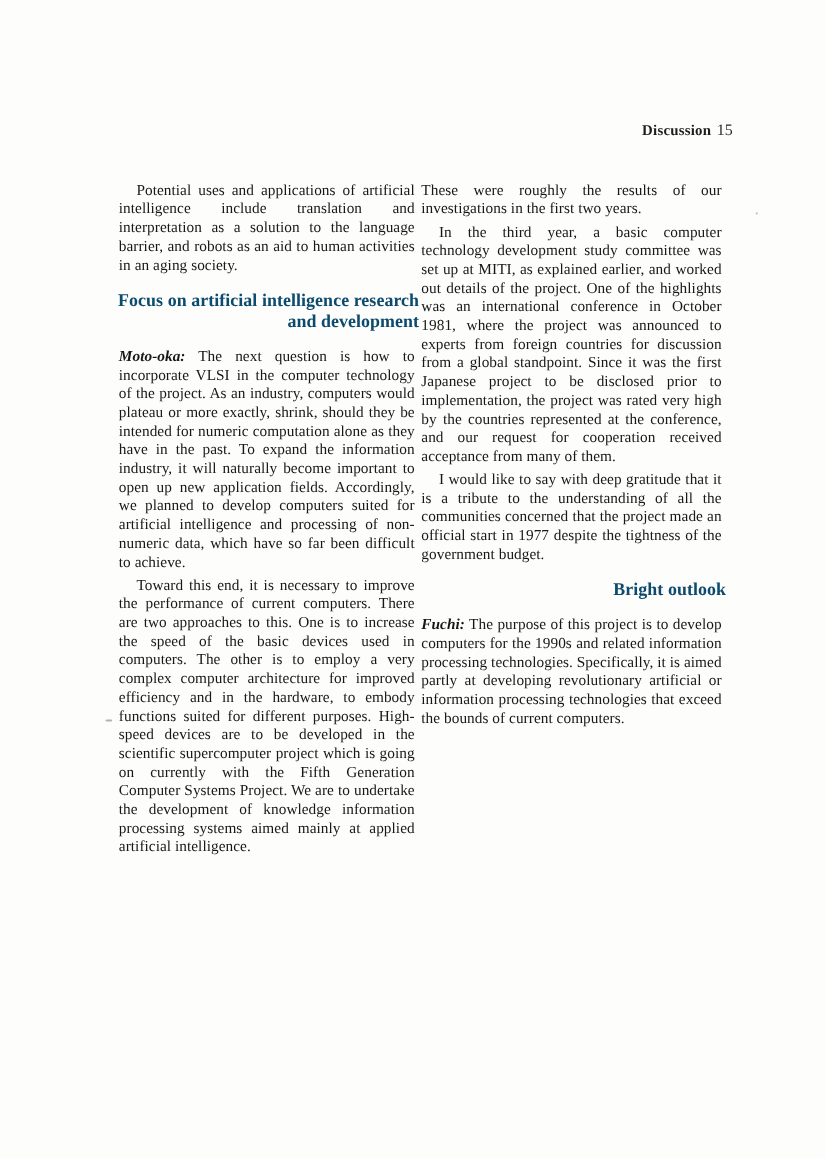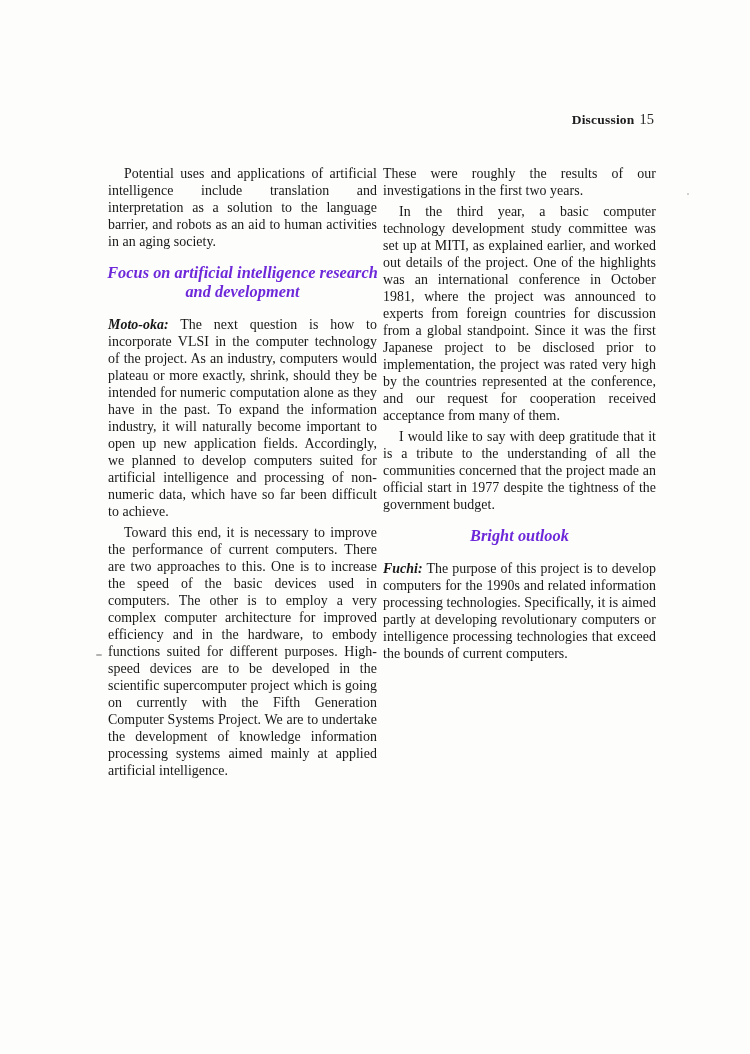--- a/index.html
+++ b/index.html
@@ -16,21 +16,21 @@
   }
   .page {
     position: absolute;
     inset: 0;
     background: #fdfdfc;
     color: #171717;
   }
   .running-header {
     position: absolute;
     top: 111px;
-    right: 96px;
+    right: 84px;
     font-size: 13.5px;
     color: #1d1d1d;
     white-space: nowrap;
   }
   .rh-title {
     font-weight: bold;
     letter-spacing: 0.2px;
     margin-right: 5px;
   }
   .rh-page {
@@ -50,23 +50,22 @@
   .col-left  { left: 104px; width: 277px; }
   .col-right { left: 379px; width: 281px; }
   .para { margin: 4px; }
   .indent { text-indent: 16px; }
   .gap-above { margin-top: 13px; }
   .section-heading {
     font-size: 16.3px;
     line-height: 19px;
     font-weight: bold;
     margin: 13px 0 15px 0;
-    text-align: center;
-    color: #6d28d9;
-    font-style: italic;
+    text-align: right;
+    color: #0c4a6e;
   }
   .speaker {
     font-weight: bold;
     font-style: italic;
   }
   .justify-last { text-align-last: justify; }
   .speck {
     position: absolute;
     background: #8a8a8a;
   }
@@ -101,19 +100,19 @@
     <h2 class="section-heading">Focus on artificial intelligence research and development</h2>
     <p class="para"><span class="speaker">Moto-oka:</span><span> The next question is how to incorporate VLSI in the computer technology of the project. As an industry, computers would plateau or more exactly, shrink, should they be intended for numeric computation alone as they have in the past. To expand the information industry, it will naturally become important to open up new application fields. Accordingly, we planned to develop computers suited for artificial intelligence and processing of non-numeric data, which have so far been difficult to achieve.</span></p>
     <p class="para indent">Toward this end, it is necessary to improve the performance of current computers. There are two approaches to this. One is to increase the speed of the basic devices used in computers. The other is to employ a very complex computer architecture for improved efficiency and in the hardware, to embody functions suited for different purposes. High-speed devices are to be developed in the scientific supercomputer project which is going on currently with the Fifth Generation Computer Systems Project. We are to undertake the development of knowledge information processing systems aimed mainly at applied artificial intelligence.</p>
   </div>
 
   <div class="col col-right">
     <p class="para">These were roughly the results of our investigations in the first two years.</p>
     <p class="para indent">In the third year, a basic computer technology development study committee was set up at MITI, as explained earlier, and worked out details of the project. One of the highlights was an international conference in October 1981, where the project was announced to experts from foreign countries for discussion from a global standpoint. Since it was the first Japanese project to be disclosed prior to implementation, the project was rated very high by the countries represented at the conference, and our request for cooperation received acceptance from many of them.</p>
     <p class="para indent">I would like to say with deep gratitude that it is a tribute to the understanding of all the communities concerned that the project made an official start in 1977 despite the tightness of the government budget.</p>
     <h2 class="section-heading">Bright outlook</h2>
-    <p class="para gap-above"><span class="speaker">Fuchi:</span><span> The purpose of this project is to develop computers for the 1990s and related information processing technologies. Specifically, it is aimed partly at developing revolutionary computers or intelligence processing technologies that exceed the bounds of current computers.</span></p>
+    <p class="para gap-above"><span class="speaker">Fuchi:</span><span> The purpose of this project is to develop computers for the 1990s and related information processing technologies. Specifically, it is aimed partly at developing revolutionary artificial or information processing technologies that exceed the bounds of current computers.</span></p>
   </div>
 
   <div class="speck speck-dash"></div>
   <div class="speck speck-dot"></div>
 
 </div>
 
 </body></html>

